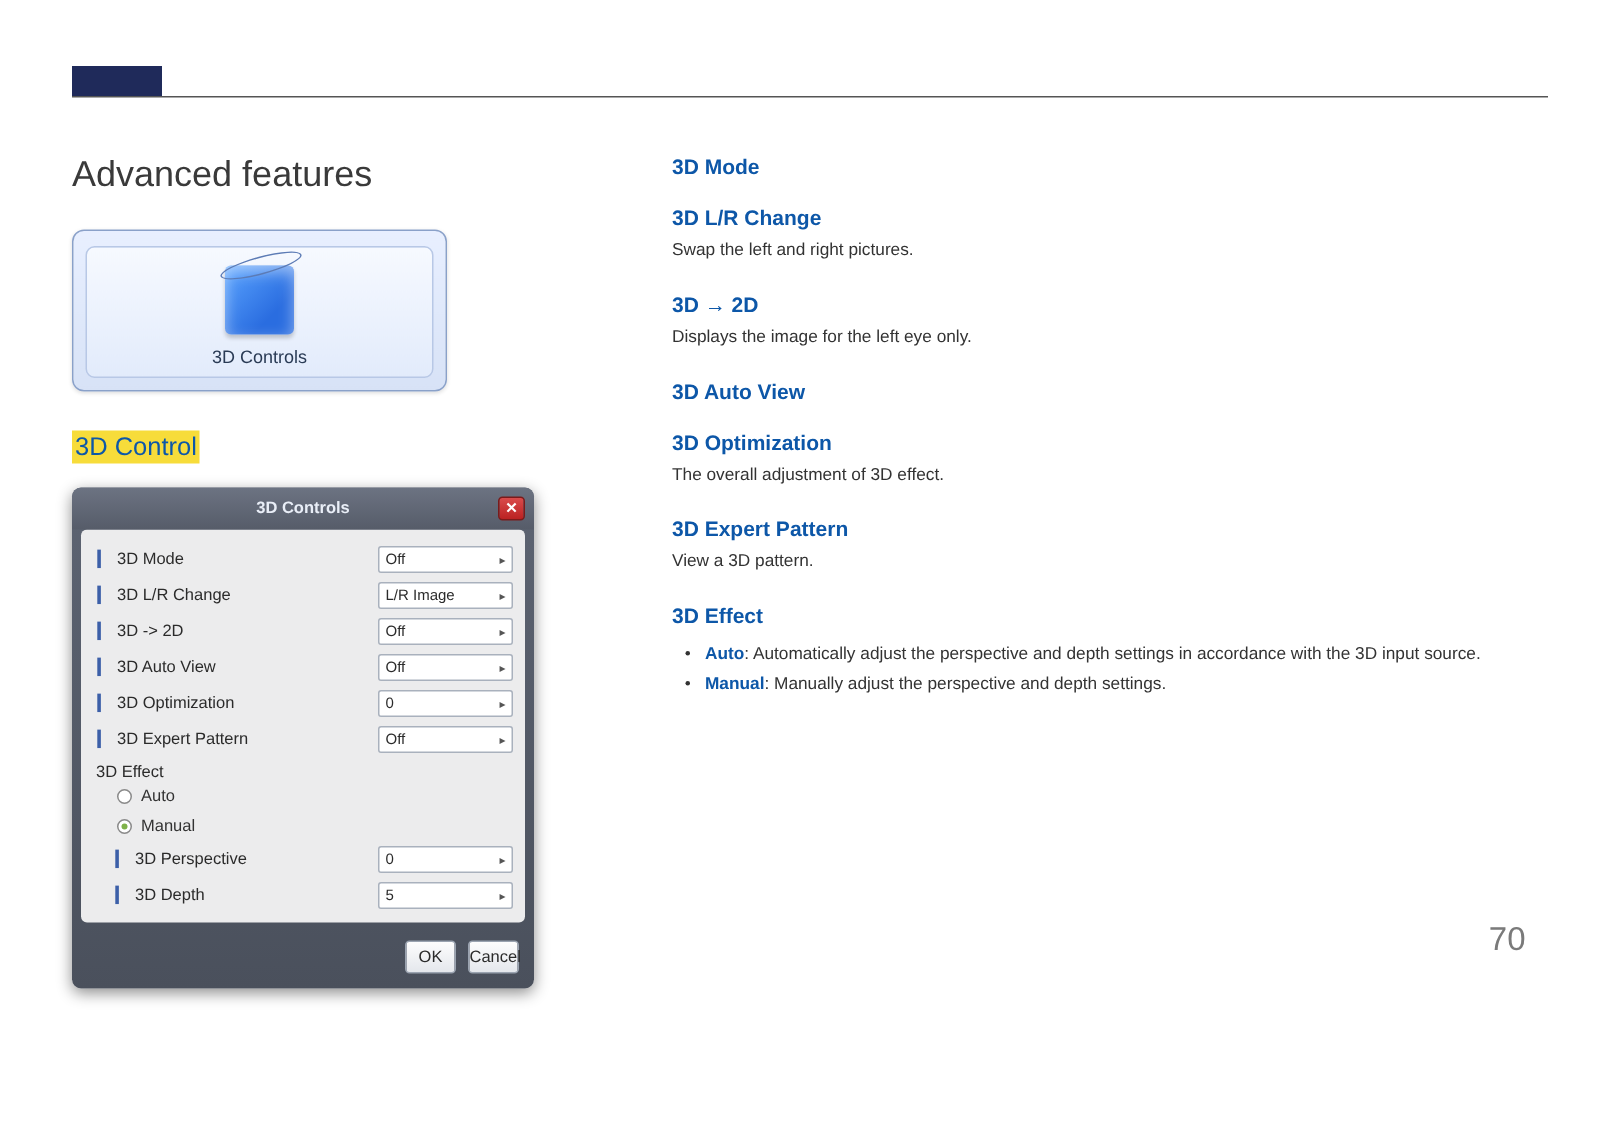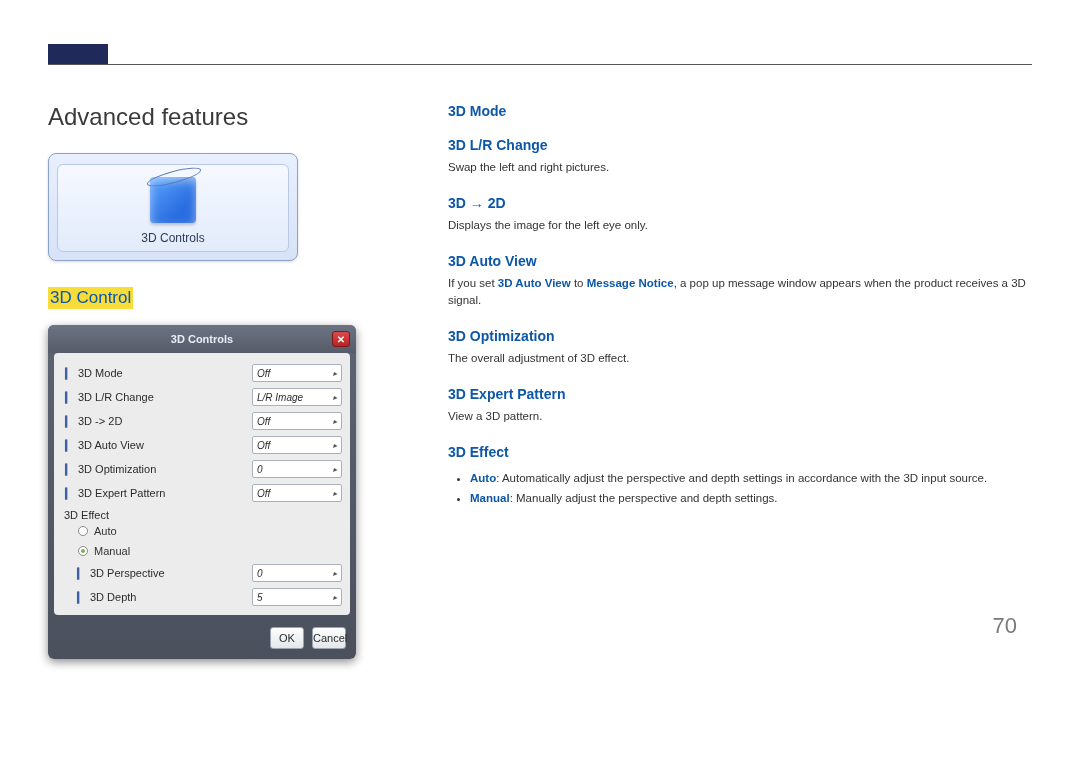--- a/index.html
+++ b/index.html
@@ -190,21 +190,20 @@
     height: 18px;
     background: #fff;
     border: 1px solid #a9b1bd;
     border-radius: 2px;
     display: flex;
     align-items: center;
     justify-content: space-between;
     padding: 0 4px;
     font-size: 10px;
     color: #2b2b2b;
-    font-style: italic;
   }
   .dlg-row .dvalue .arrow {
     font-size: 8px;
     color: #555;
   }
   .dlg-group {
     font-size: 11px;
     color: #2b2b2b;
     padding: 4px 0 0 2px;
   }
@@ -405,23 +404,20 @@
       <div class="featblock">
         <h3>3D L/R Change</h3>
         <p>Swap the left and right pictures.</p>
       </div>
       <div class="featblock">
         <h3>3D → 2D</h3>
         <p>Displays the image for the left eye only.</p>
       </div>
       <div class="featblock">
         <h3>3D Auto View</h3>
-        <p>
-          <span>If you set </span><span class="inline-bold">3D Auto View</span><span> to </span><span class="inline-bold">Message Notice</span><span>, a pop up message window appears when the product receives a 3D signal.</span>
-        </p>
       </div>
       <div class="featblock">
         <h3>3D Optimization</h3>
         <p>The overall adjustment of 3D effect.</p>
       </div>
       <div class="featblock">
         <h3>3D Expert Pattern</h3>
         <p>View a 3D pattern.</p>
       </div>
       <div class="featblock">

